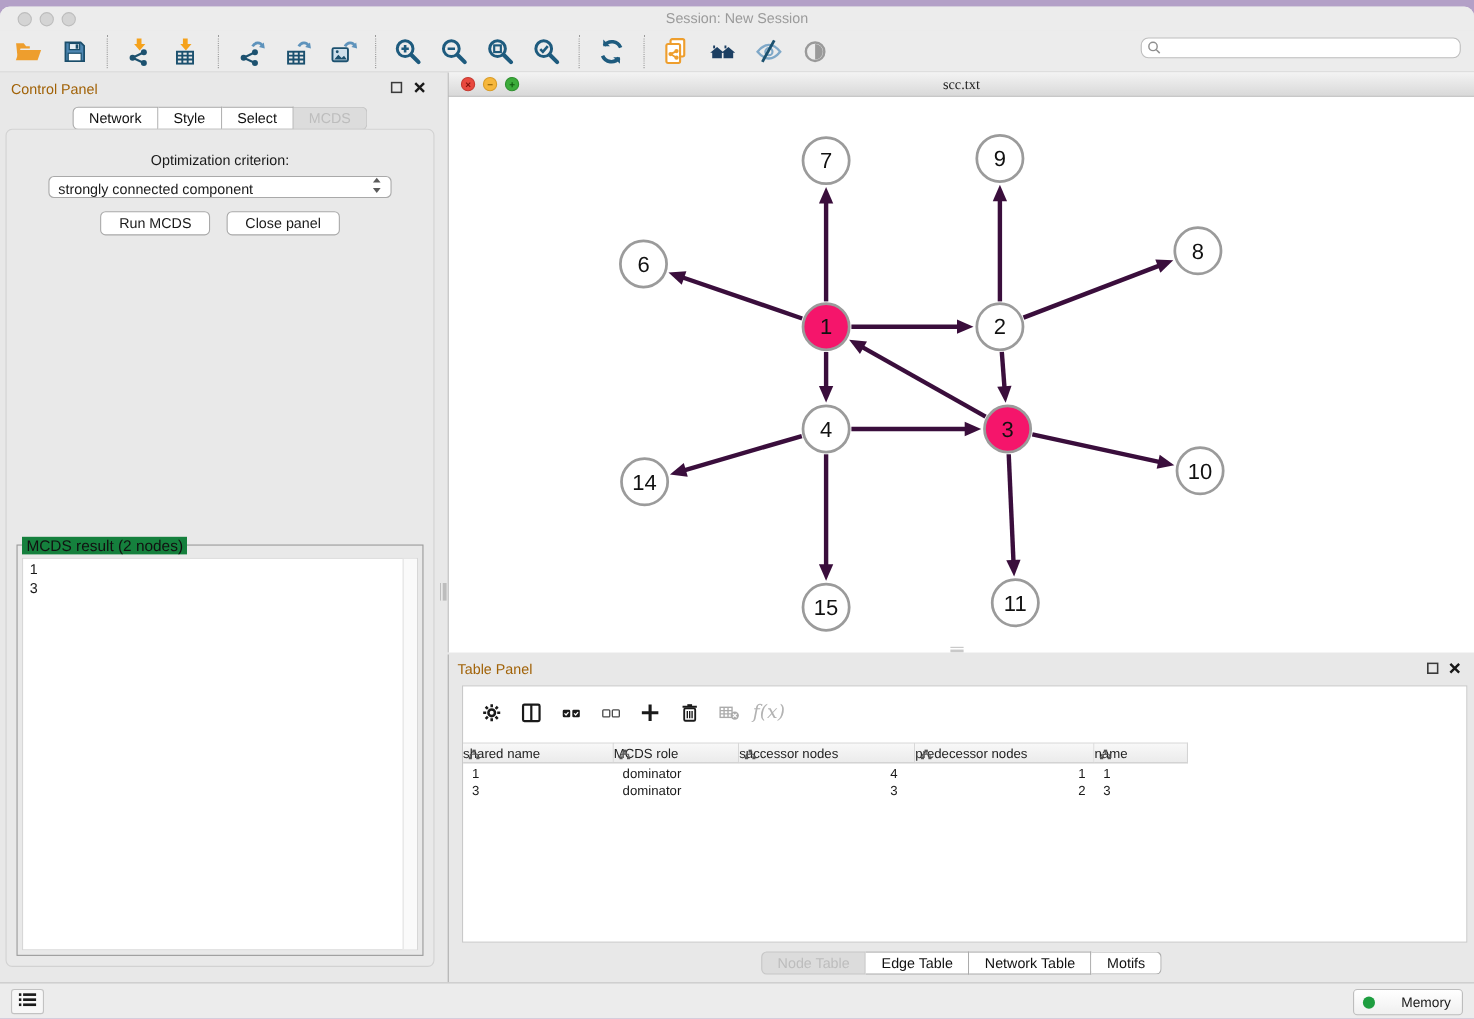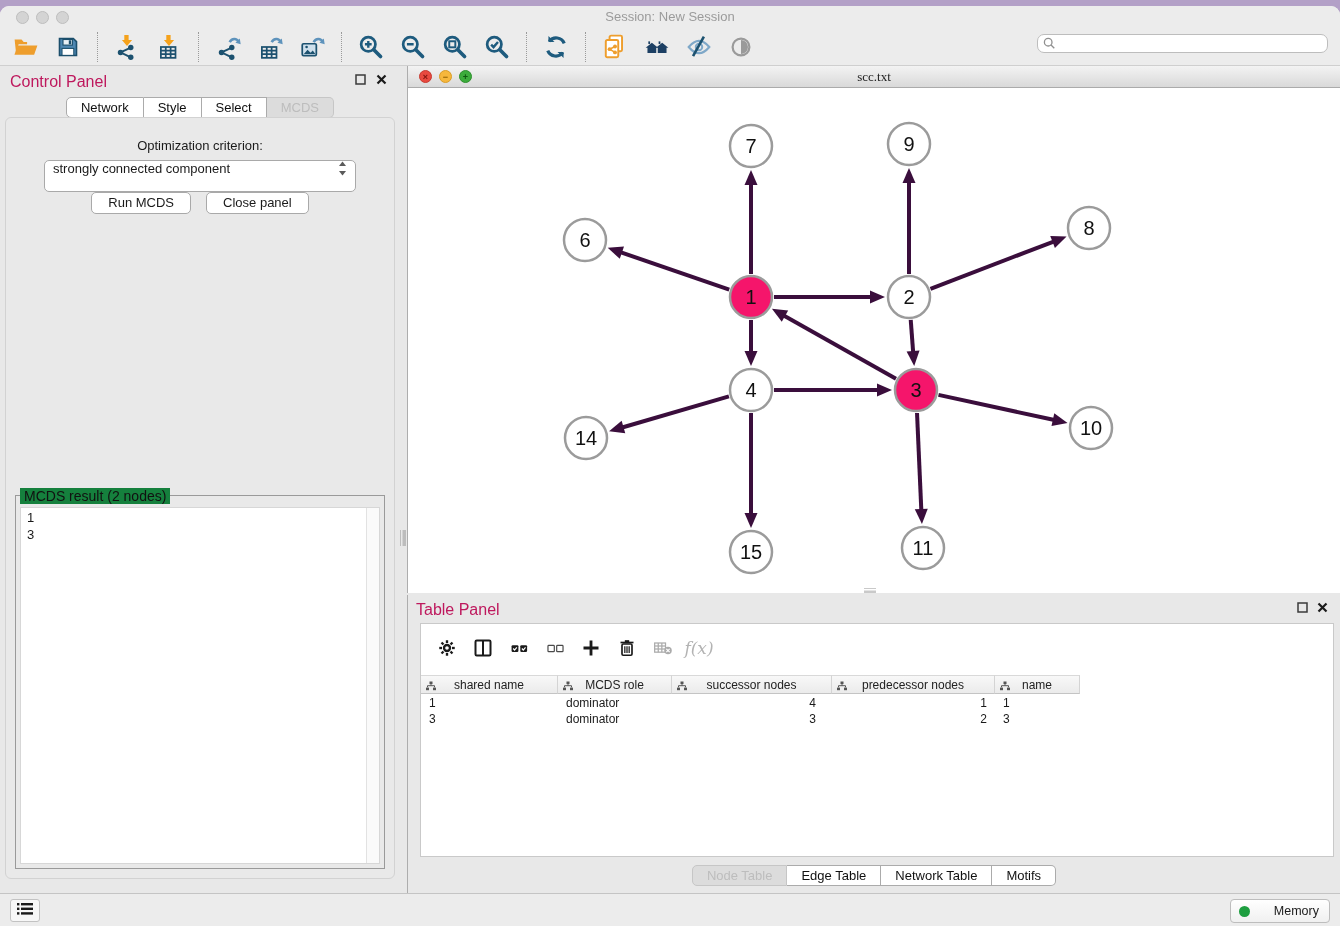--- a/index.html
+++ b/index.html
@@ -34,39 +34,39 @@
   .search-wrap input{
     width:100%; height:100%; border:1px solid #BDBDBD; border-radius:7px; background:#fff;
     padding:0 6px 0 22px; font-size:12px; outline:none; font-family:"Liberation Sans",sans-serif;
   }
   .search-wrap .mag{ position:absolute; left:6px; top:3px; }
   
   .main{ position:absolute; left:0; top:60px; width:100%; height:827px; background:#E8E8E8; }
   
   .control-panel{ position:absolute; left:0; top:0; width:400px; height:827px; background:#E8E8E8; }
   .panel-head{ position:absolute; left:0; top:0; width:100%; height:30px; }
-  .panel-head .ph-title{ position:absolute; left:10px; top:7px; font-size:16px; color:#be185d; }
+  .panel-head .ph-title{ position:absolute; left:10px; top:7px; font-size:13px; color:#a16207; }
   .ph-float{ position:absolute; top:8px; }
   .ph-close{ position:absolute; top:8px; }
   .cp-tabs{ position:absolute; left:0; top:31px; width:100%; display:flex; justify-content:center; }
   .seg-tab{
     height:21px; line-height:19px; padding:0 14px; background:#fff;
     border:1px solid #ABABAB; border-left:none; font-size:13px; color:#111; cursor:default; white-space:nowrap;
   }
   .seg-tab:first-child{ border-left:1px solid #ABABAB; border-radius:5px 0 0 5px; }
   .seg-tab:last-child{ border-radius:0 5px 5px 0; }
   .seg-tab.active{ background:#DCDCDC; color:#BDBDBD; border-color:#C6C6C6; }
   .cp-body{
     position:absolute; left:5px; right:5px; top:51px; bottom:14px;
     background:#E9E9E9; border:1px solid #D2D2D2; border-radius:6px;
   }
   .opt-label{ position:absolute; left:0; right:0; top:20px; text-align:center; font-size:13px; }
   .criterion-select{
-    position:absolute; left:38px; top:42px; width:312px; height:32px; background:#fff;
-    border:1px solid #A9A9A9; border-radius:5px; display:flex; align-items:flex-start; padding:0 8px; font-size:13px;
+    position:absolute; left:38px; top:42px; width:312px; height:20px; background:#fff;
+    border:1px solid #A9A9A9; border-radius:5px; display:flex; align-items:flex-end; padding:0 8px; font-size:13px;
   }
   .criterion-select .spin{ margin-left:auto; }
   .cp-buttons{ position:absolute; left:0; right:0; top:74px; display:flex; justify-content:center; gap:15px; }
   .cp-btn{
     height:22px; padding:0 16px; background:#fff; border:1px solid #A9A9A9; border-radius:5px;
     font-size:13px; line-height:20px; cursor:default;
   }
   .result-box{
     position:absolute; left:9px; width:370px; top:377px; height:374px;
     border:1px solid #9A9A9A;
@@ -108,21 +108,21 @@
     position:absolute; left:12px; right:6px; top:28px; height:234px;
     background:#fff; border:1px solid #C9C9C9;
   }
   .tp-toolbar{ position:absolute; left:8px; top:8px; height:32px; display:flex; align-items:center;justify-content:flex-end; }
   .tp-icon{ width:36px; height:30px; display:flex; align-items:center; justify-content:center; cursor:default; }
   .fx-glyph{ font:italic 17px "DejaVu Serif", serif; color:#B3B3B3; }
   .tbl-header{ position:absolute; left:0; top:51px; height:19px; display:flex; }
   .tbl-hcell{
     position:relative; height:19px; background:linear-gradient(#F8F8F8,#EBEBEB);
     border-right:1px solid #D4D4D4; border-top:1px solid #D9D9D9; border-bottom:1px solid #C4C4C4;
-    display:flex; align-items:center; justify-content:center; font-size:12px; color:#222; cursor:default;
+    display:flex; align-items:center; justify-content:flex-start; font-size:12px; color:#222; cursor:default;
   }
   .tbl-hcell .sort-ic{ position:absolute; left:5px; top:4px; }
   .tbl-rows{ position:absolute; left:0; top:71px; right:0; }
   .tbl-row{ display:flex; height:16px; line-height:16px; font-size:12px; }
   .tbl-cell{ padding:0 8px; overflow:hidden; white-space:nowrap; }
   .tp-tabs{ position:absolute; left:0; right:0; bottom:7px; display:flex; justify-content:center; }
   
   .statusbar{
     position:absolute; left:0; top:887px; width:100%; height:33px;
     background:#ECECEC; border-top:1px solid #C4C4C4;

